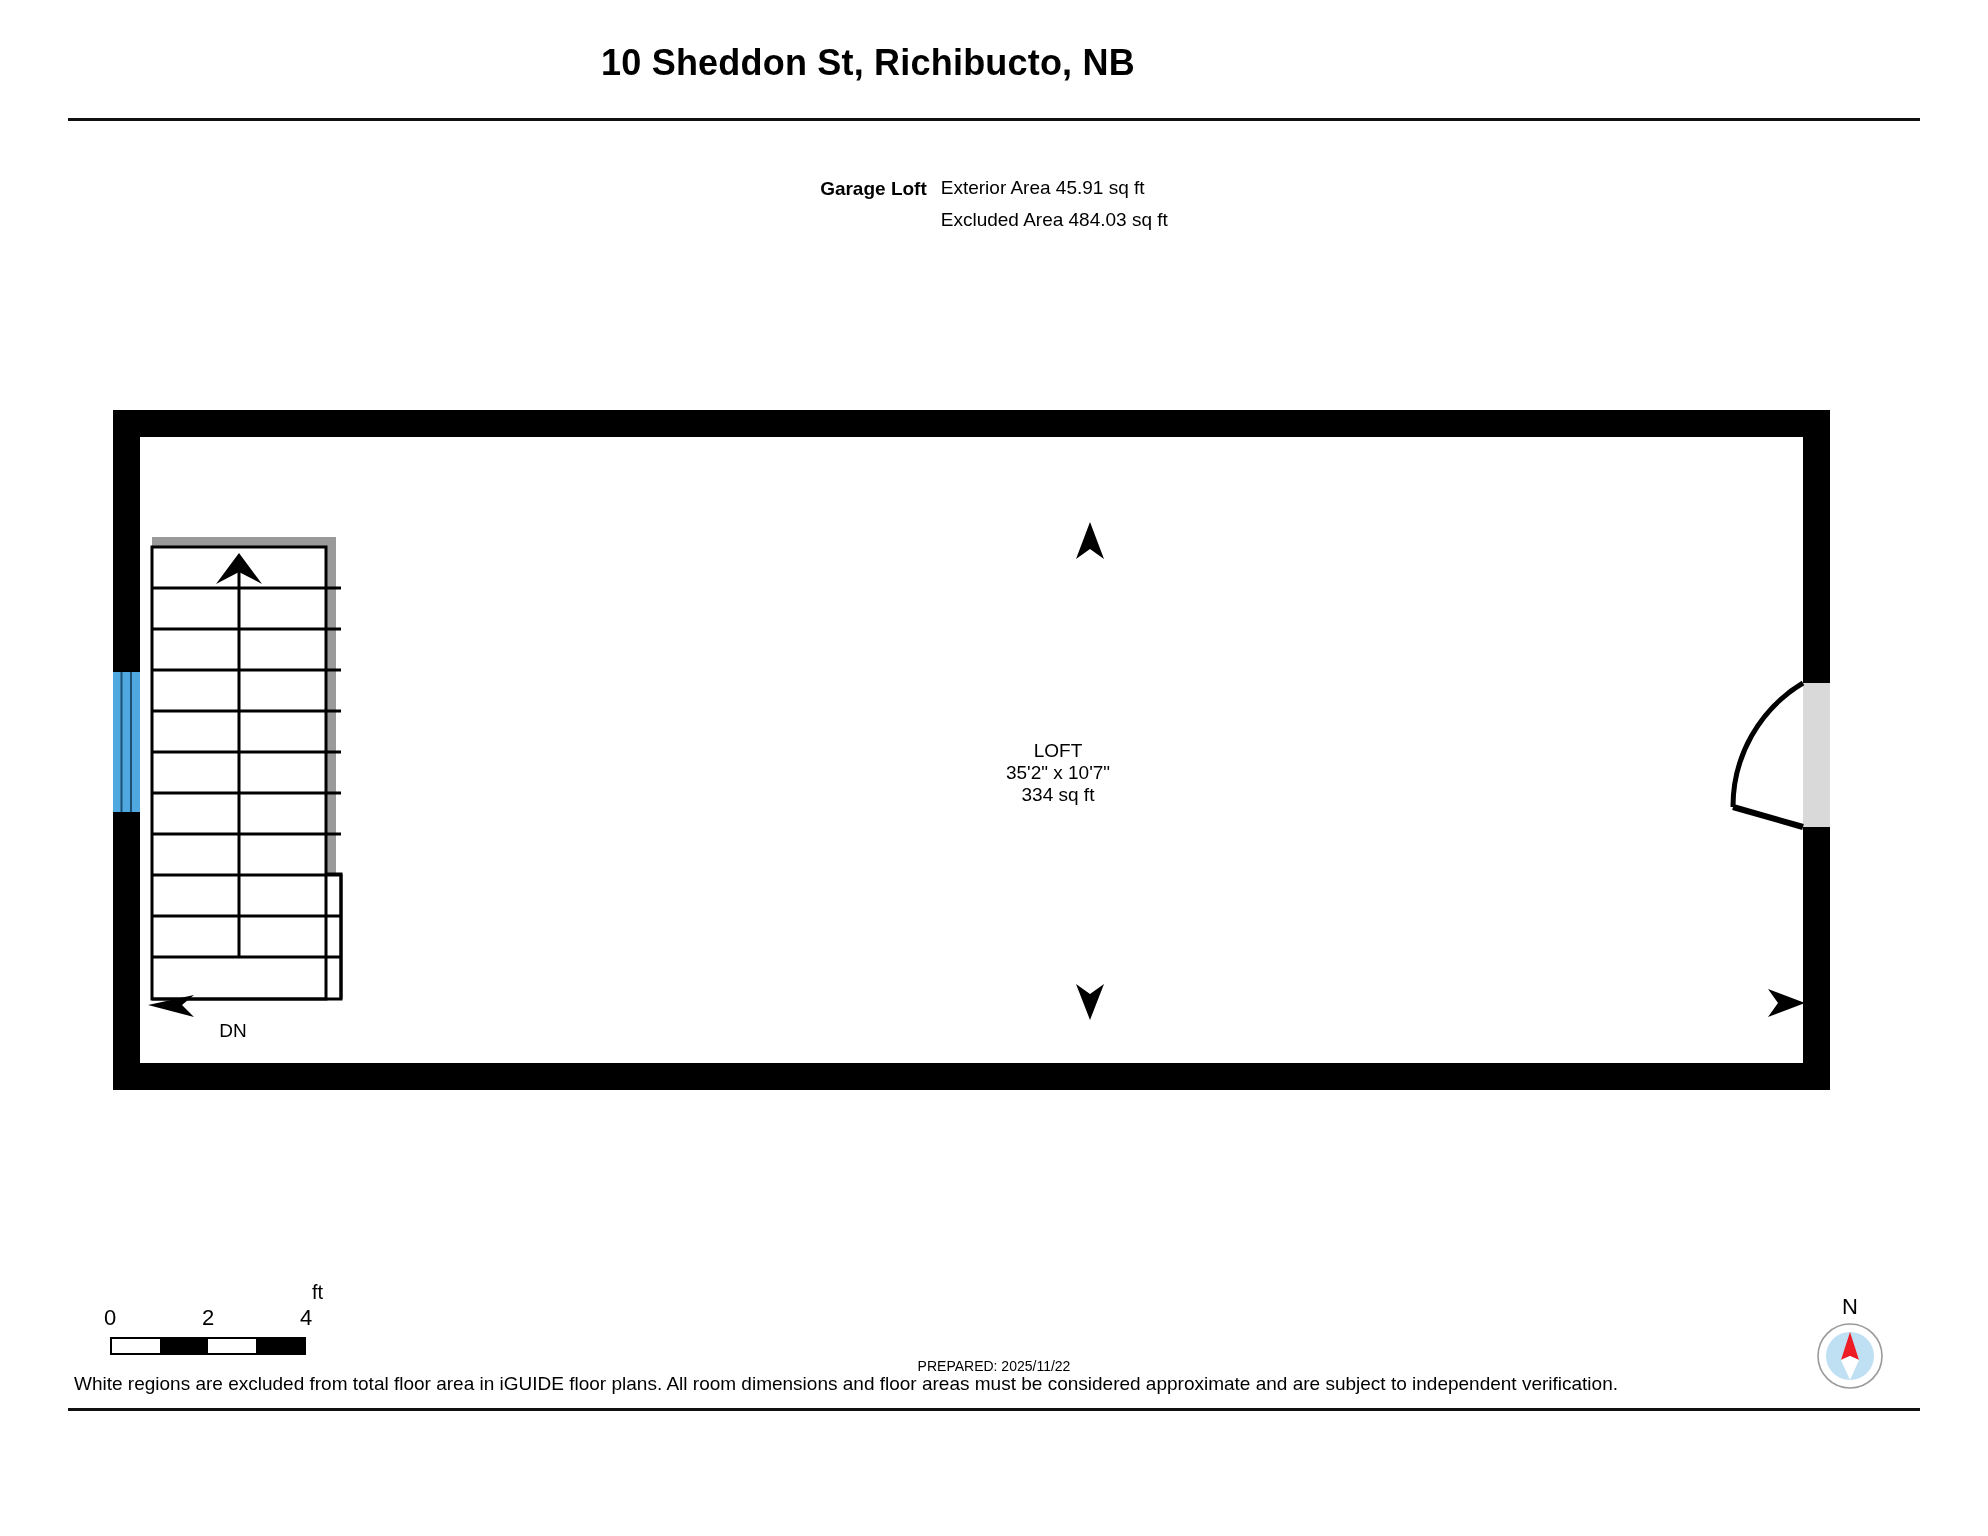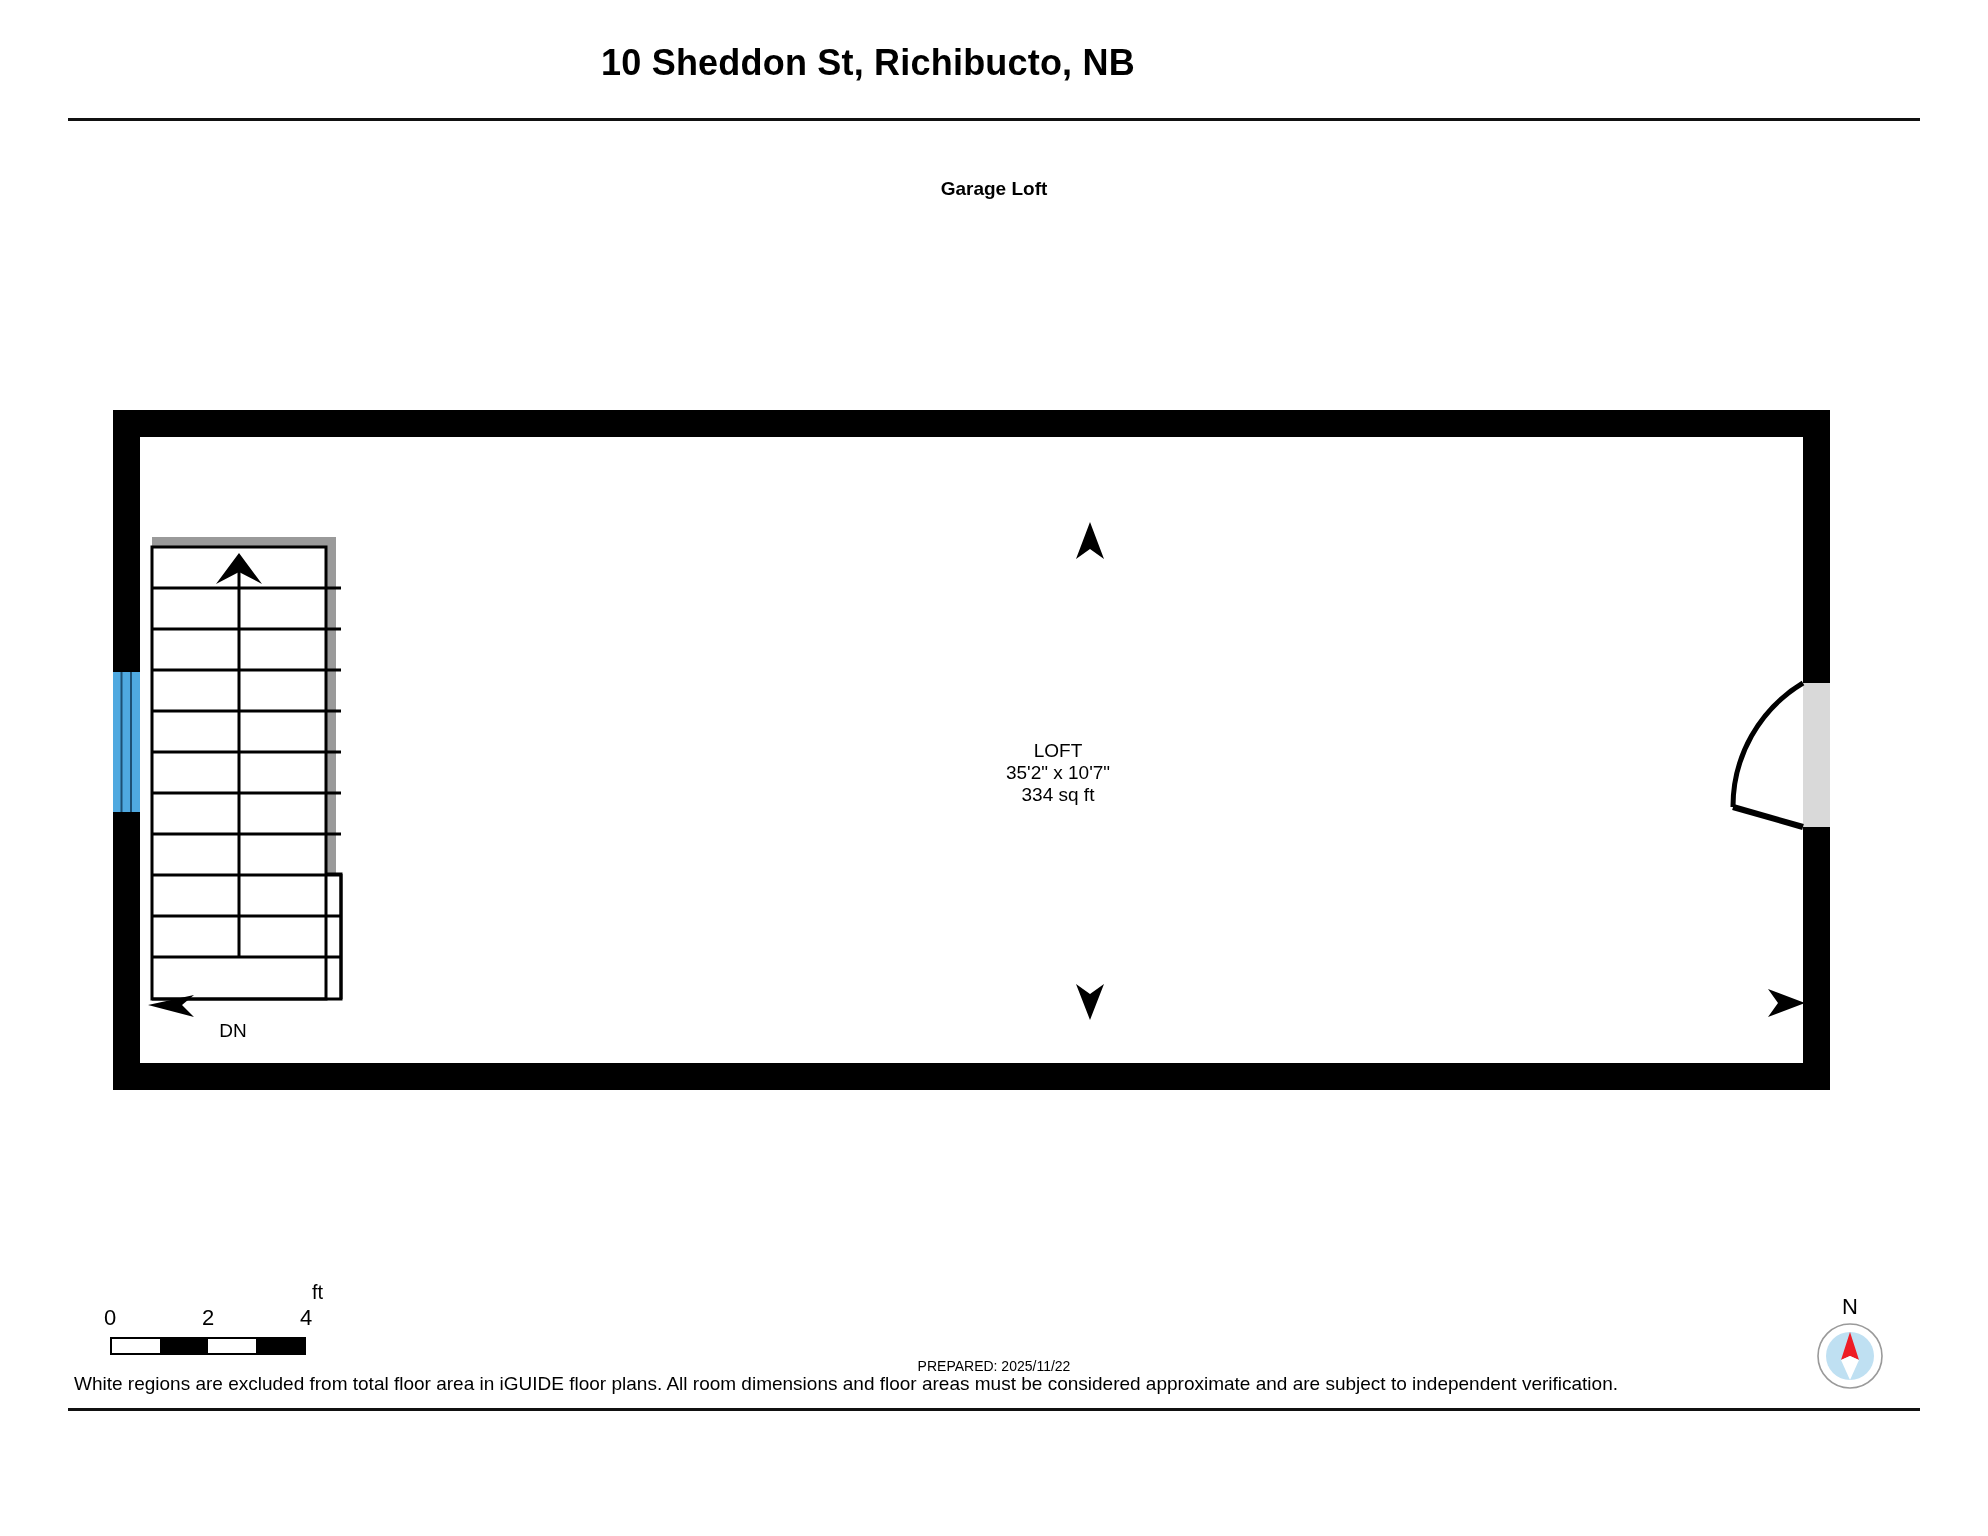--- a/index.html
+++ b/index.html
@@ -142,20 +142,24 @@
 </style>
 </head>
 <body>
 
 <div id="page-title">10 Sheddon St, Richibucto, NB</div>
 <div id="title-rule"></div>
 
 <div id="summary">
   <div id="summary-inner">
     <div id="level-name">Garage Loft</div>
+    <div id="area-lines">
+      <div class="area-line">Exterior Area 45.91 sq ft</div>
+      <div class="area-line">Excluded Area 484.03 sq ft</div>
+    </div>
   </div>
 </div>
 
 <svg id="plan" viewBox="0 0 1988 1536" xmlns="http://www.w3.org/2000/svg">
 
   <g>
     <path d="M113,410 H1830 V1090 H113 Z
              M140,437 H1803 V1063 H140 Z" fill="#000000" fill-rule="evenodd"></path>
   </g>
 

